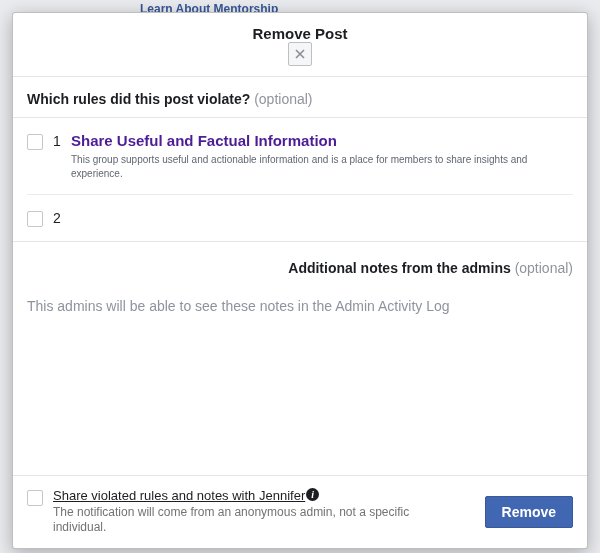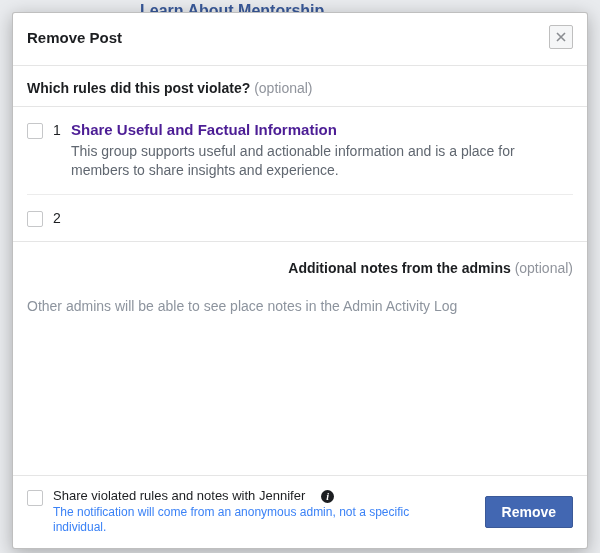--- a/index.html
+++ b/index.html
@@ -10,43 +10,44 @@
     height: 553px;
     overflow: hidden;
     position: relative;
   }
   .bg-link {
     position: absolute;
     top: 0;
     left: 140px;
     color: #385898;
     font-weight: bold;
-    font-size: 16px;
+    font-size: 12px;
     padding-top: 2px;
   }
   .modal {
     position: absolute;
     top: 12px;
     left: 12px;
     right: 12px;
     bottom: 4px;
     background: #fff;
     border: 1px solid rgba(0,0,0,0.25);
     border-radius: 3px;
     box-shadow: 0 4px 18px rgba(0,0,0,0.28);
     display: flex;
     flex-direction: column;
   }
   .modal-header {
     border-bottom: 1px solid #e5e5e5;
-    padding: 12px 14px 16px;
+    padding: 12px 14px 10px;
     position: relative;
     display: flex;
     align-items: center;
     justify-content: space-between;
+    flex-direction: column;
   }
   .modal-title { font-size: 15px; font-weight: bold; color: #1c1e21; }
   .close-btn {
     width: 24px; height: 24px;
     border: 1px solid #bfbfbf;
     border-radius: 2px;
     display: flex; align-items: center; justify-content: center;
     color: #8a8d91;
     cursor: pointer;
     background: #f5f6f7;
@@ -81,21 +82,21 @@
   }
   .rule-num {
     width: 28px;
     text-align: center;
     font-size:14px;
     color:#1c1e21;
     padding-top:1px;
   }
   .rule-content { flex:1; }
   .rule-title { font-size:15px; font-weight:bold; color:#4c1d95; margin-bottom:4px; }
-  .rule-desc { font-size:14px; color:#606770; line-height:1.35; }
+  .rule-desc { font-size:10px; color:#606770; line-height:1.35; }
   .see-more { color:#385898; cursor:pointer; }
   .notes-head {
     padding: 18px 0 4px;
     font-size:14px;
     font-weight:bold;
     color:#1c1e21;
     text-align:right;
   }
   .notes-placeholder {
     color:#8d949e;
@@ -113,24 +114,25 @@
   .footer-left {
     display:flex;
     gap:10px;
     flex:1;
   }
   .footer-text { flex:1; }
   .footer-title {
     font-size:13px;
     color:#1c1e21;
     display:flex;
-    align-items:flex-end;
-    gap:16px;
-  }
-  .footer-sub { font-size:12px; color:#3b82f6; line-height:1.3; margin-top:2px; max-width:380px; }
+    align-items:flex-start;
+    gap:1px;
+    text-decoration:underline;
+  }
+  .footer-sub { font-size:12px; color:#737373; line-height:1.3; margin-top:2px; max-width:380px; }
   .info-icon {
     display:inline-flex;
     width:13px; height:13px;
     border-radius:50%;
     background:#1c1e21;
     color:#fff;
     font-size:10px;
     font-weight:bold;
     align-items:center;
     justify-content:center;
@@ -184,21 +186,21 @@
       <div class="checkbox"></div>
       <div class="rule-num">2</div>
     </div>
 
     <div class="divider"></div>
 
     <div class="notes-head">
       <span>Additional notes from the admins</span>
       <span class="optional">(optional)</span>
     </div>
-    <div class="notes-placeholder">Other admins will be able to see place notes in the Admin Activity Log</div>
+    <div class="notes-placeholder">This admins will be able to see these notes in the Admin Activity Log</div>
   </div>
 
   <div class="modal-footer">
     <div class="footer-left">
       <div class="checkbox"></div>
       <div class="footer-text">
         <div class="footer-title">
           <span>Share violated rules and notes with Jennifer</span>
           <span class="info-icon">i</span>
         </div>

